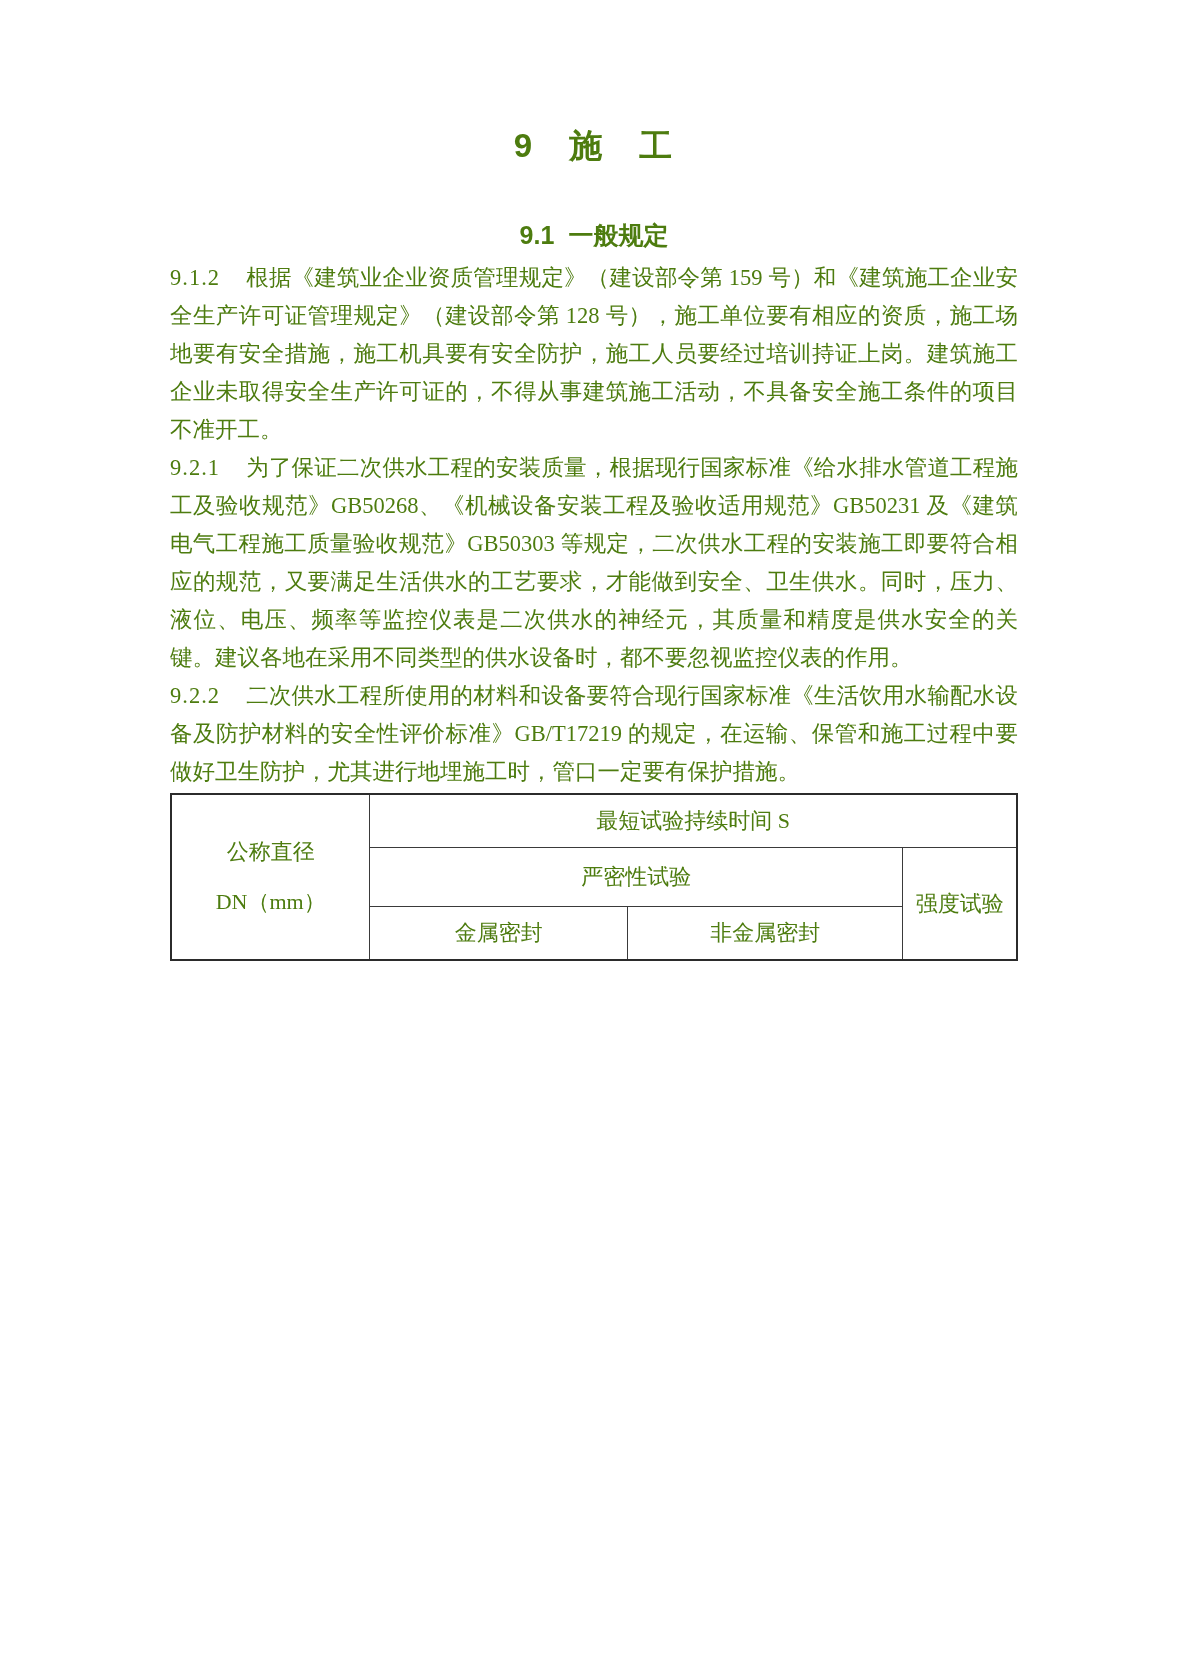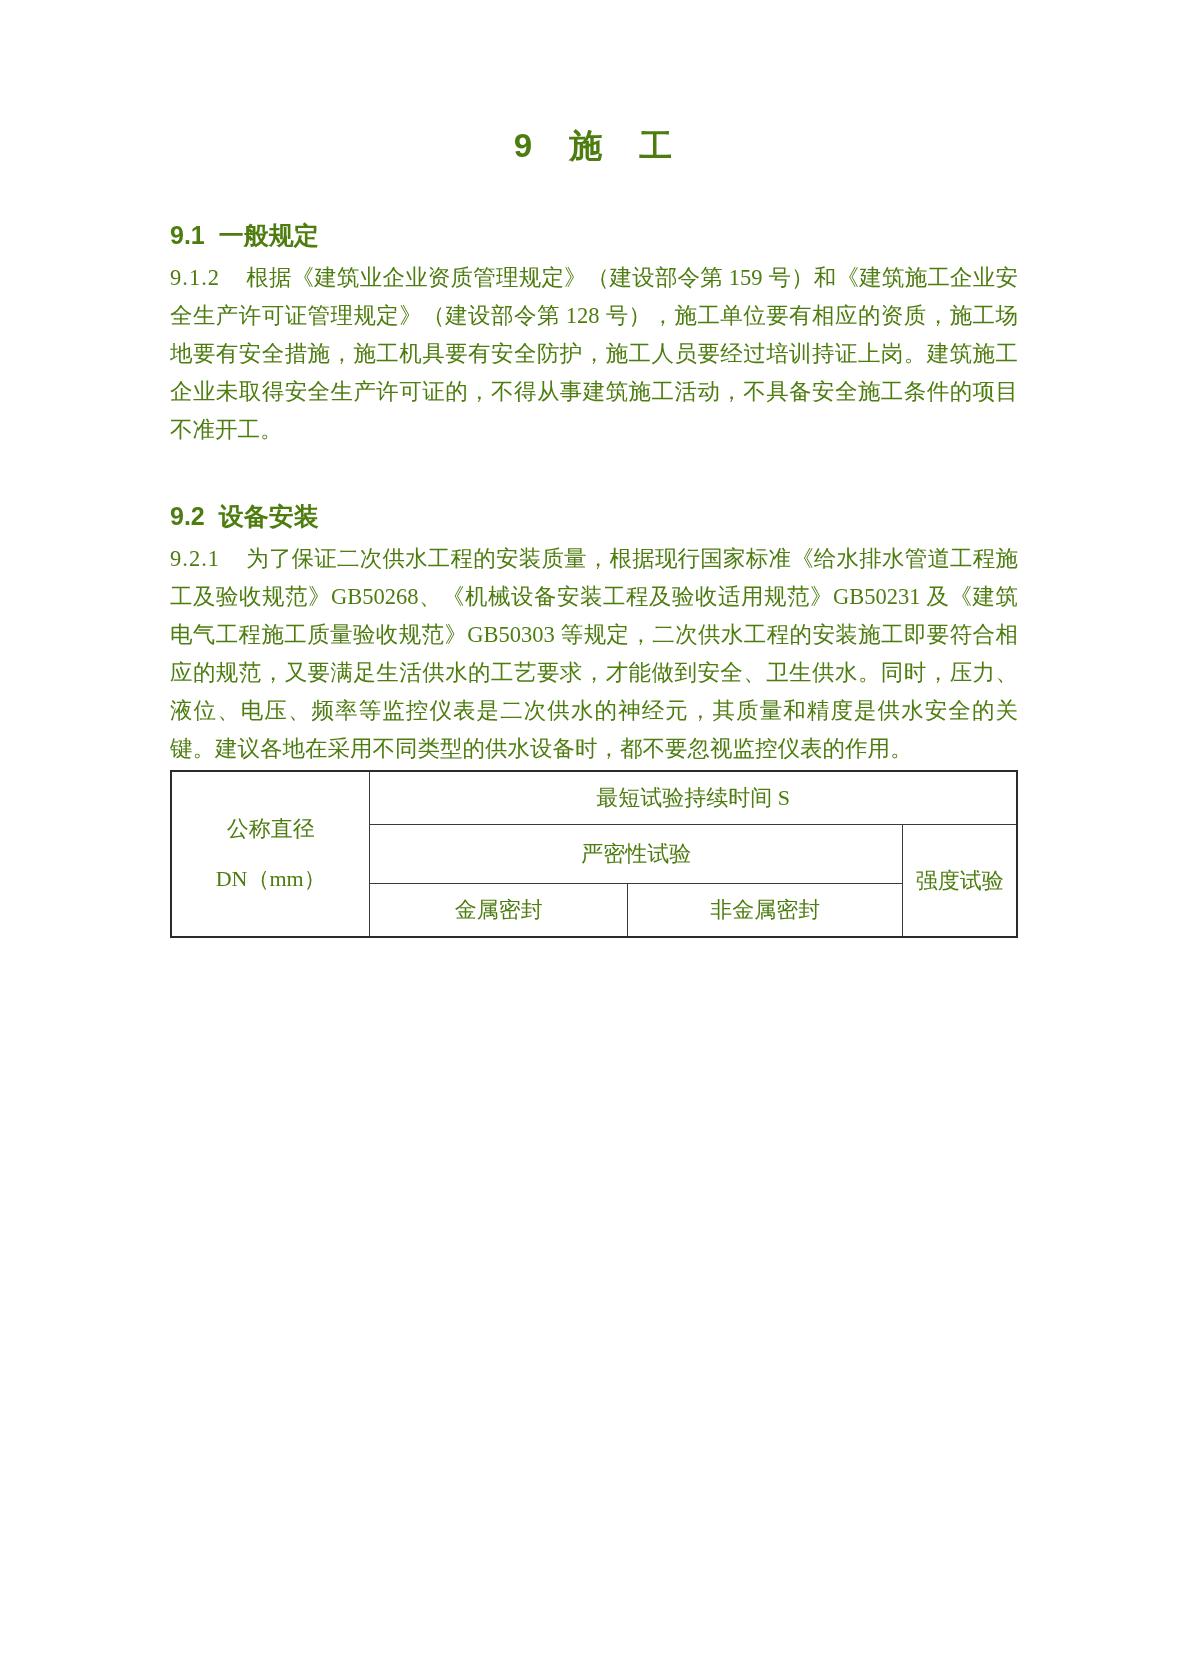--- a/index.html
+++ b/index.html
@@ -22,20 +22,21 @@
     font-size: 33px;
     line-height: 44px;
     text-align: center;
     letter-spacing: 2px;
   }
   .section-heading {
     font-family: "Liberation Sans", "DejaVu Sans", sans-serif;
     font-weight: bold;
     font-size: 25px;
     line-height: 38px;
+    text-align: center;
     margin: 48px 0 5px 0;
   }
   .section-heading .sec-num { margin-right: 14px; }
   .clause {
     margin: 0;
     text-align: justify;
     text-justify: inter-character;
     line-height: 38px;
     font-size: 22.5px;
   }
@@ -84,28 +85,28 @@
 
   <div class="section-heading">
     <span class="sec-num">9.1</span><span>一般规定</span>
   </div>
 
 
   <p class="clause">
     <span class="clause-num">9.1.2</span><span>根据《建筑业企业资质管理规定》（建设部令第 159 号）和《建筑施工企业安全生产许可证管理规定》（建设部令第 128 号），施工单位要有相应的资质，施工场地要有安全措施，施工机具要有安全防护，施工人员要经过培训持证上岗。建筑施工企业未取得安全生产许可证的，不得从事建筑施工活动，不具备安全施工条件的项目不准开工。</span>
   </p>
 
-  <div class="section-heading">
-    <span class="sec-num">9.2</span><span>设备安装</span>
-  </div>
 
   <p class="clause">
     <span class="clause-num">9.2.1</span><span>为了保证二次供水工程的安装质量，根据现行国家标准《给水排水管道工程施工及验收规范》GB50268、《机械设备安装工程及验收适用规范》GB50231 及《建筑电气工程施工质量验收规范》GB50303 等规定，二次供水工程的安装施工即要符合相应的规范，又要满足生活供水的工艺要求，才能做到安全、卫生供水。同时，压力、液位、电压、频率等监控仪表是二次供水的神经元，其质量和精度是供水安全的关键。建议各地在采用不同类型的供水设备时，都不要忽视监控仪表的作用。</span>
   </p>
 
+  <p class="clause">
+    <span class="clause-num">9.2.2</span><span>二次供水工程所使用的材料和设备要符合现行国家标准《生活饮用水输配水设备及防护材料的安全性评价标准》GB/T17219 的规定，在运输、保管和施工过程中要做好卫生防护，尤其进行地埋施工时，管口一定要有保护措施。</span>
+  </p>
 
 
 
   <table class="spec-table">
     <colgroup>
       <col style="width:23.5%">
       <col style="width:30.5%">
       <col style="width:32.5%">
       <col style="width:13.5%">
     </colgroup>

